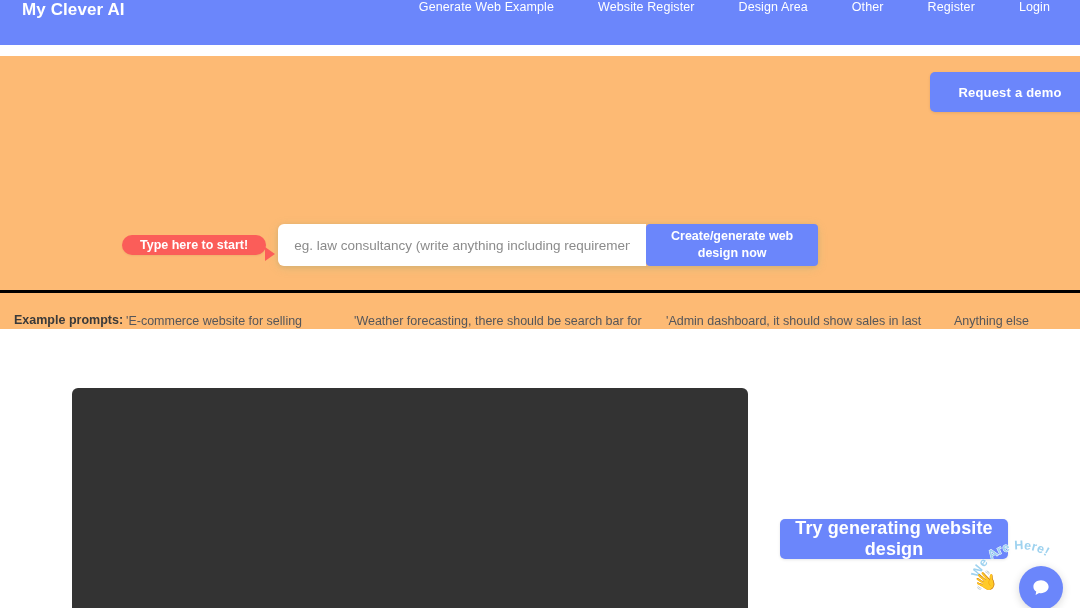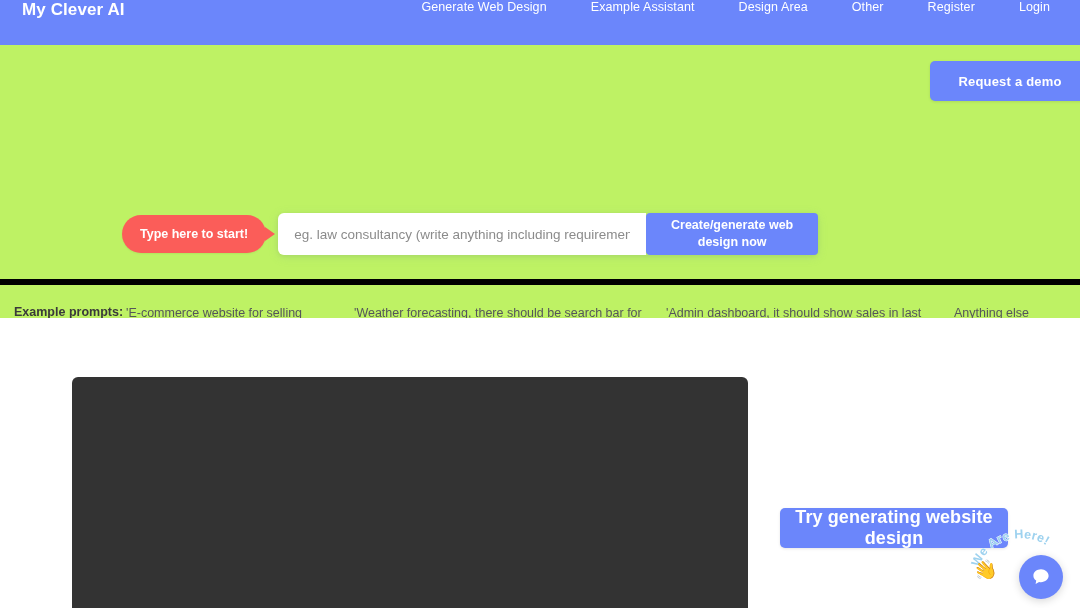--- a/index.html
+++ b/index.html
@@ -41,22 +41,23 @@
     white-space: nowrap;
     cursor: pointer;
     letter-spacing: .1px;
   }
   .nav-link:last-child { padding-right: 10px; }
 
   
   .hero {
     position: relative;
     height: 273px;
-    background: #bef264;
+    background: #fdba74;
     overflow: visible;
+    margin-top: 11px;
   }
   .demo-btn {
     position: absolute;
     top: 16px; left: 930px;
     width: 160px; height: 40px;
     background: #6b86fb;
     border: none; border-radius: 5px;
     color: #fff;
     font-family: "Liberation Sans", sans-serif;
     font-size: 13px; font-weight: bold;
@@ -79,21 +80,21 @@
   
   .search-row {
     position: absolute;
     top: 169px; left: 122px;
     display: flex;
     align-items: center;
     height: 40px;
   }
   .start-badge {
     position: relative;
-    height: 38px;
+    height: 20px;
     background: #fb5d59;
     border-radius: 19px;
     color: #ffffff;
     font-size: 12.5px;
     font-weight: bold;
     display: flex; align-items: center;
     padding: 0 18px;
     white-space: nowrap;
     cursor: default;
     z-index: 3;
@@ -144,21 +145,21 @@
     display: flex; align-items: center; justify-content: center;
     text-align: center;
     padding: 0 8px;
   }
 
   
   .prompts {
     position: absolute;
     left: 0; top: 234px;
     width: 1080px;
-    border-top: 6px solid #000000;
+    border-top: 3px solid #000000;
     padding: 18px 14px 0 14px;
     display: flex;
     align-items: flex-start;
   }
   .prompts-label {
     width: 112px;
     flex: none;
     font-size: 12.5px;
     font-weight: bold;
     color: #3a3a3a;
@@ -243,22 +244,22 @@
     display: flex; align-items: center; justify-content: center;
     box-shadow: 0 2px 8px rgba(0,0,0,.16);
   }
 </style>
 </head>
 <body>
 
 <div class="navbar">
   <div class="brand">My Clever AI</div>
   <nav class="nav-links">
-    <a class="nav-link">Generate Web Design</a>
-    <a class="nav-link">Example Assistant</a>
+    <a class="nav-link">Generate Web Example</a>
+    <a class="nav-link">Website Register</a>
     <a class="nav-link">Design Area</a>
     <a class="nav-link">Other</a>
     <a class="nav-link">Register</a>
     <a class="nav-link">Login</a>
   </nav>
 </div>
 
 <section class="hero">
 
   <button class="demo-btn">Request a demo</button>

